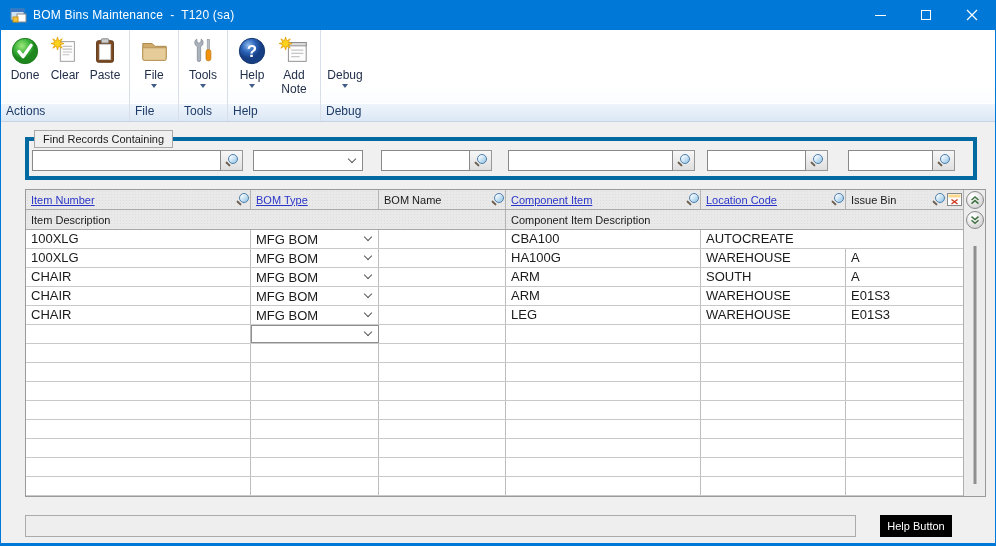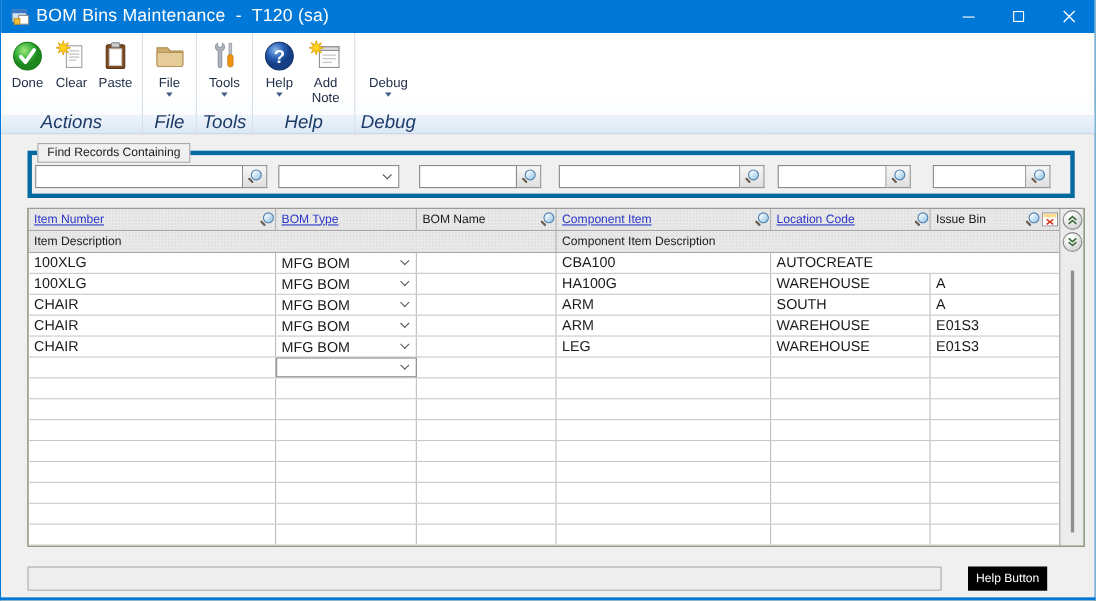--- a/index.html
+++ b/index.html
@@ -2,34 +2,34 @@
 <html><head>
 <meta charset="utf-8">
 <style>
   html,body{margin:0;padding:0;background:#cfcfcf;font-family:"Liberation Sans",sans-serif;}
   *{box-sizing:border-box;}
   .window{width:996px;height:546px;background:#f0f0f0;border-left:1px solid #0078d7;border-right:1px solid #0078d7;border-bottom:3px solid #0078d7;position:relative;overflow:hidden;}
 
   
   .titlebar{height:30px;background:#0078d7;display:flex;align-items:center;color:#fff;}
   .appicon{margin:0 6px 0 9px;display:flex;align-items:center;}
-  .title{font-size:16px;white-space:pre;letter-spacing:.2px;}
+  .title{font-size:12px;white-space:pre;letter-spacing:.2px;}
   .wincontrols{margin-left:auto;display:flex;height:100%;}
   .wc{width:46px;height:100%;display:flex;align-items:center;justify-content:center;}
   .glyph-min{width:11px;height:1px;background:#fff;display:block;}
   .glyph-max{width:10px;height:10px;border:1px solid #fff;display:block;}
 
   
   .ribbon{height:92px;background:linear-gradient(#ffffff 60%,#f6f9fd);position:relative;border-bottom:1px solid #c7d3e2;}
   .labelstrip{position:absolute;left:0;right:0;bottom:0;height:18px;background:linear-gradient(#eef4fb,#dce8f6);border-top:1px solid #ffffff;}
   .rgroups{display:flex;height:100%;position:relative;}
   .rgroup{display:flex;flex-direction:column;padding:0 5px;height:100%;}
   .rgroup + .rgroup{border-left:1px solid #d9dfe9;}
   .rbtns{flex:1;display:flex;align-items:flex-start;justify-content:center;gap:2px;padding-top:4px;}
-  .rgroup-label{height:18px;line-height:16px;text-align:center;font-size:17px;color:#1e3c67;position:relative;z-index:1;font-style:italic;}
+  .rgroup-label{height:18px;line-height:16px;font-size:12px;color:#1e3c67;position:relative;z-index:1;}
   .rbtn{min-width:38px;display:flex;flex-direction:column;align-items:center;font-size:12px;color:#23304a;cursor:default;}
   .ricon{height:34px;display:flex;align-items:center;justify-content:center;}
   .ricon.blank{height:34px;}
   .rlabel{line-height:14px;text-align:center;max-width:42px;}
   .ddarrow{width:0;height:0;border-left:3.5px solid transparent;border-right:3.5px solid transparent;border-top:4px solid #3f5c86;margin-top:2px;}
 
   
   .bodyarea{height:421px;background:#f0f0f0;padding:8px 10px 0 24px;}
 
   

